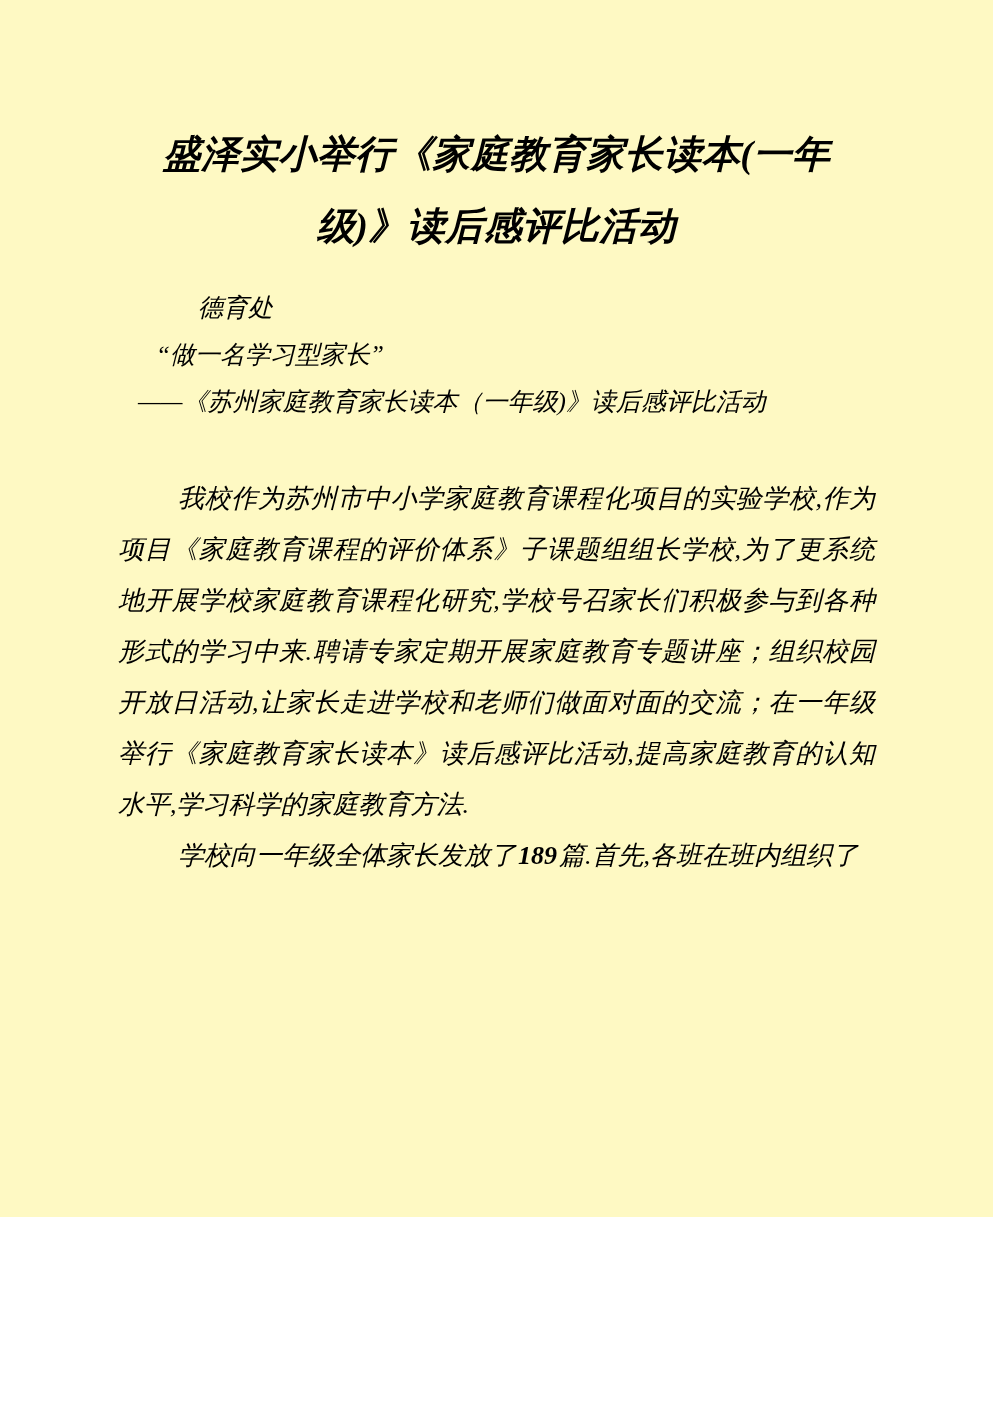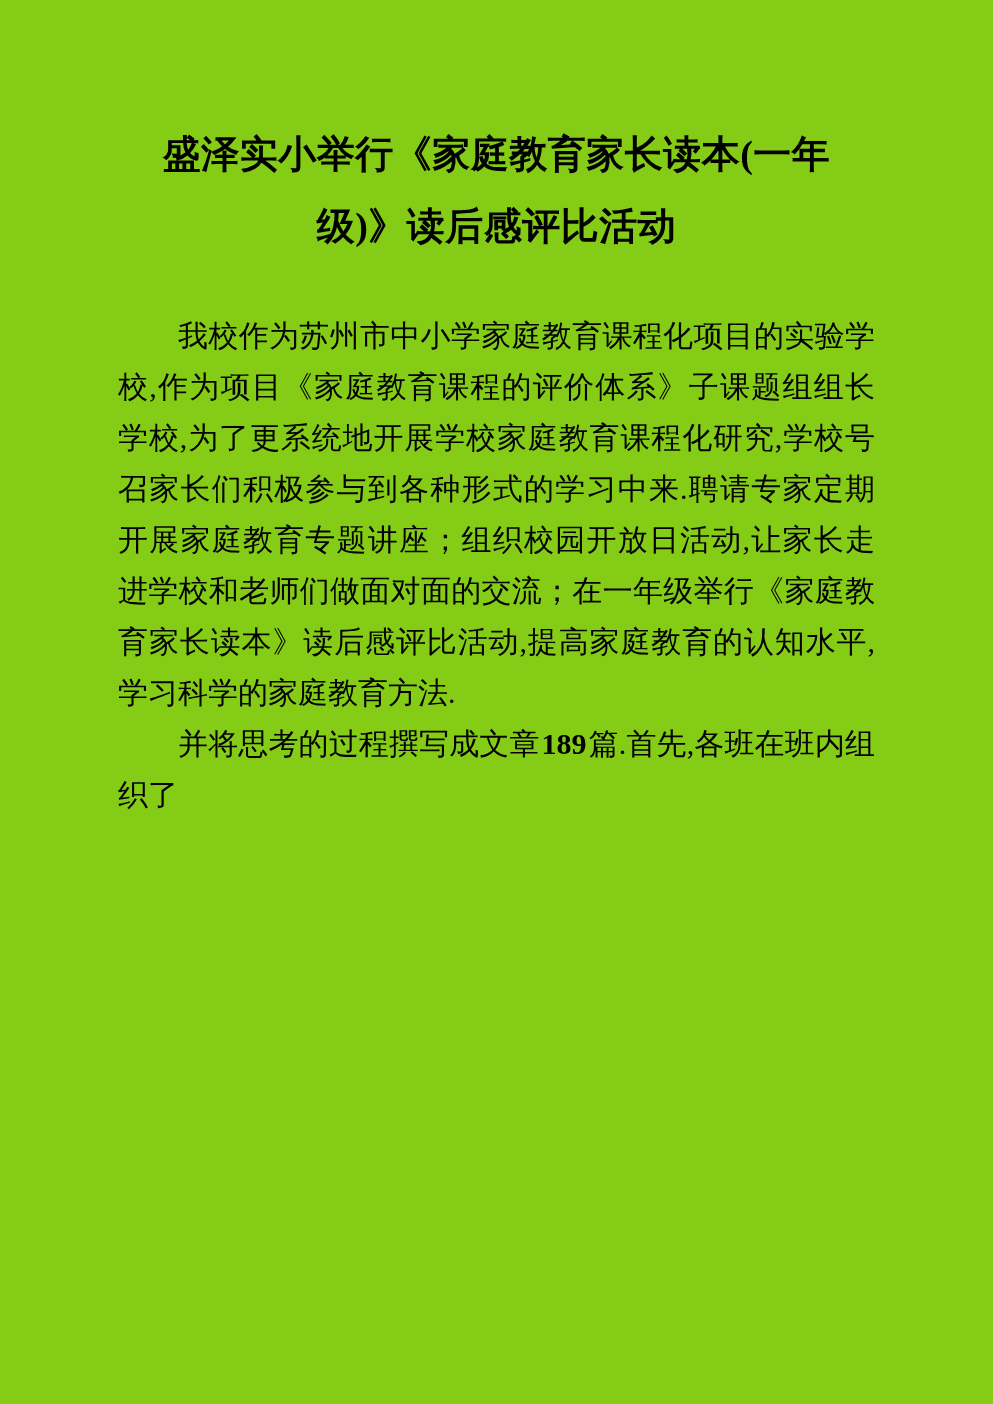--- a/index.html
+++ b/index.html
@@ -12,24 +12,25 @@
     width: 993px;
     height: 1404px;
     font-family: "Liberation Serif", "DejaVu Serif", serif;
     color: #000000;
     -webkit-font-smoothing: none;
   }
 
   .page {
     position: relative;
     width: 993px;
-    height: 1404px;
+    height: 1217px;
     box-sizing: border-box;
-    background: #84cc16;
+    background: #fef9c3;
     overflow: hidden;
+    font-style: italic;
   }
 
   .content {
     position: absolute;
     left: 118px;
     top: 0;
     width: 757px;
   }
 
   
@@ -63,45 +64,50 @@
   .subhead-source {
     padding-left: 20px;
   }
 
   
   .body-block {
     margin-top: 48px;
   }
   .body-para {
     margin: 0;
-    font-size: 30px;
+    font-size: 26px;
     line-height: 51px;
     text-align: justify;
     text-justify: inter-ideograph;
     text-indent: 60px;
     letter-spacing: 0px;
     word-break: break-all;
   }
   .num-emph {
     font-weight: bold;
     padding: 0 2px;
   }
 </style>
 </head>
 <body>
 
 <div class="page">
   <div class="content">
 
     <h1 class="doc-title">盛泽实小举行《家庭教育家长读本(一年级)》读后感评比活动</h1>
 
+    <div class="subhead-block">
+      <div class="subhead-line subhead-dept">德育处</div>
+      <div class="subhead-line subhead-quote">“做一名学习型家长”</div>
+      <div class="subhead-line subhead-source">——《苏州家庭教育家长读本（一年级)》读后感评比活动</div>
+    </div>
 
     <div class="body-block">
 
       <p class="body-para">我校作为苏州市中小学家庭教育课程化项目的实验学校,作为项目《家庭教育课程的评价体系》子课题组组长学校,为了更系统地开展学校家庭教育课程化研究,学校号召家长们积极参与到各种形式的学习中来.聘请专家定期开展家庭教育专题讲座；组织校园开放日活动,让家长走进学校和老师们做面对面的交流；在一年级举行《家庭教育家长读本》读后感评比活动,提高家庭教育的认知水平,学习科学的家庭教育方法.</p>
 
 
-      <p class="body-para"><span>并将思考的过程撰写成文章</span><span class="num-emph">189</span><span>篇.首先,各班在班内组织了</span></p>
+      <p class="body-para"><span>学校向一年级全体家长发放了</span><span class="num-emph">189</span><span>篇.首先,各班在班内组织了</span></p>
 
     </div>
 
   </div>
 </div>
 
 </body></html>

